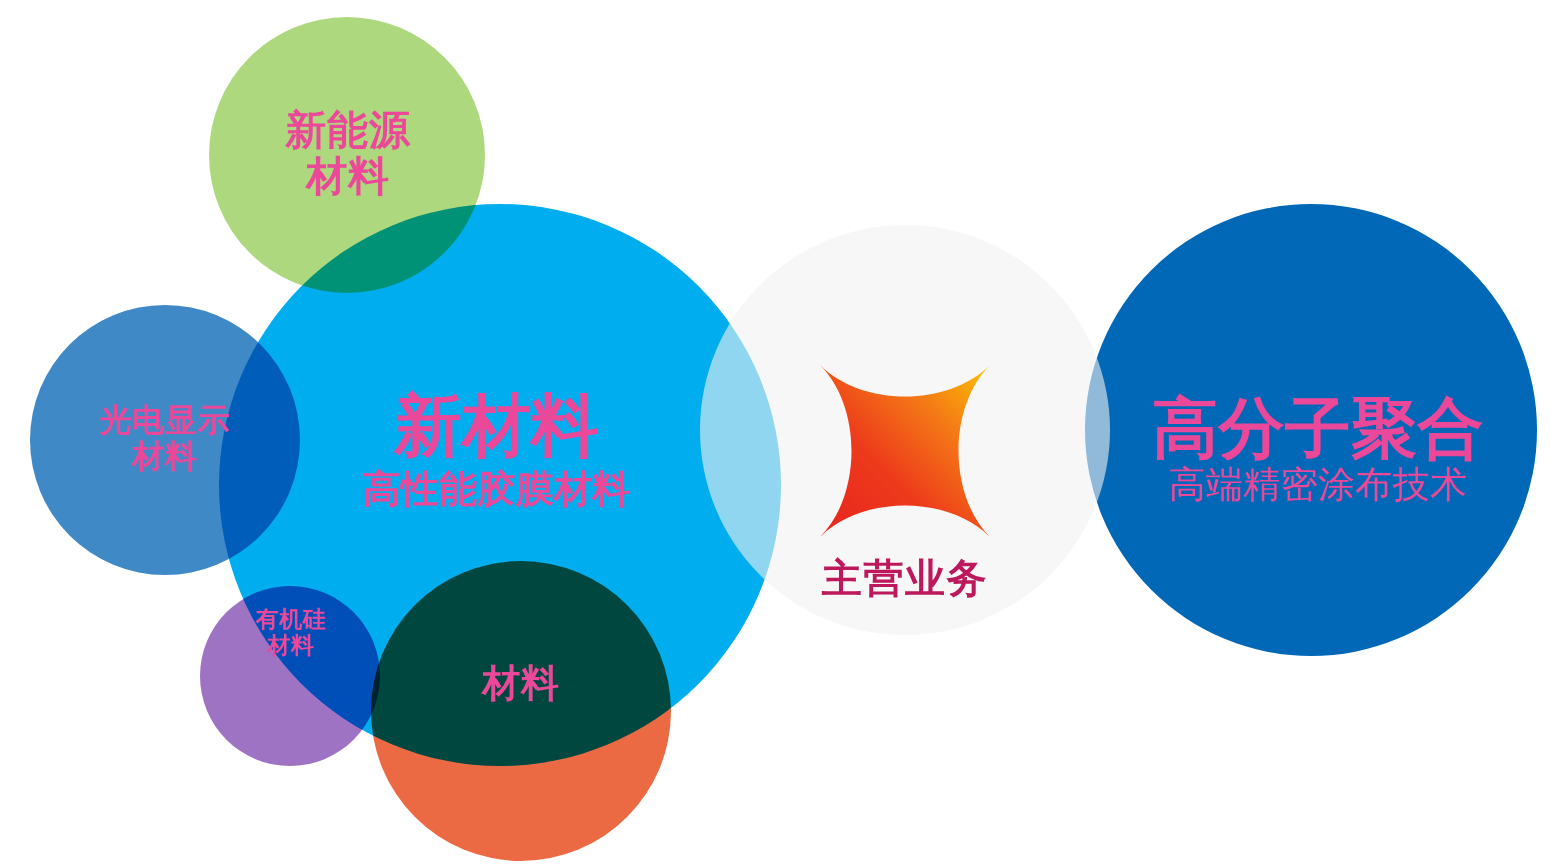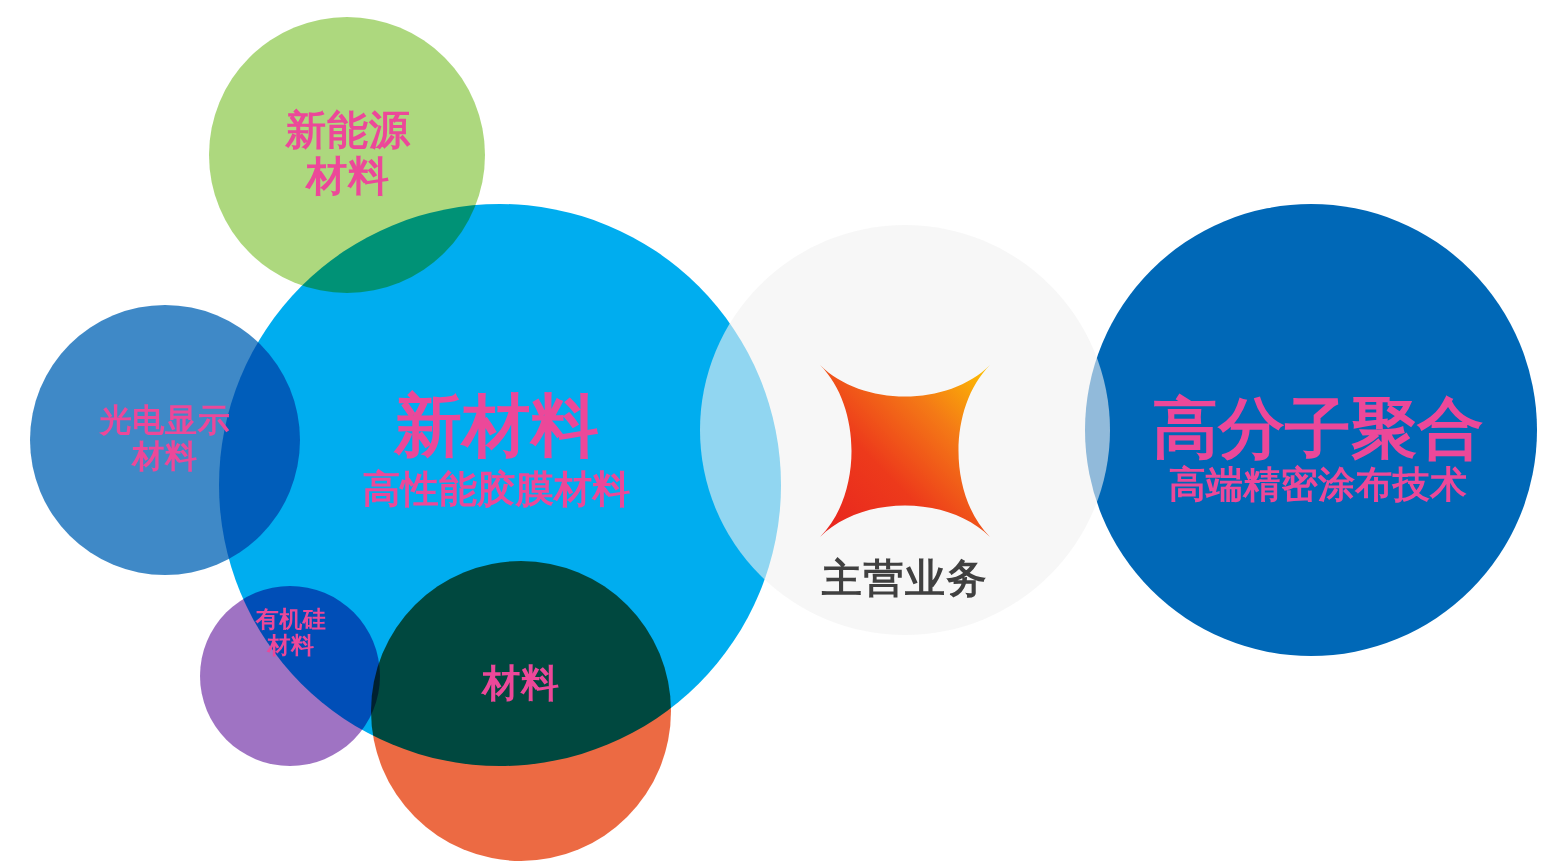--- a/index.html
+++ b/index.html
@@ -82,31 +82,31 @@
   .label-darkblue .title {
     display: block;
     font-size: 66px;
     font-weight: bold;
     line-height: 1.0;
     margin-bottom: 4px;
   }
   .label-darkblue .subtitle {
     display: block;
     font-size: 37px;
-    font-weight: bold;
+    font-weight: normal;
     line-height: 1.05;
   }
   
   .logo-caption {
     position: absolute;
     left: 795px;
     top: 558px;
     width: 220px;
     text-align: center;
-    color: #404040;
+    color: #be185d;
     font-size: 40px;
     font-weight: bold;
     letter-spacing: 0.04em;
     line-height: 1.0;
     pointer-events: none;
     white-space: nowrap;
   }
 </style>
 </head>
 <body>

